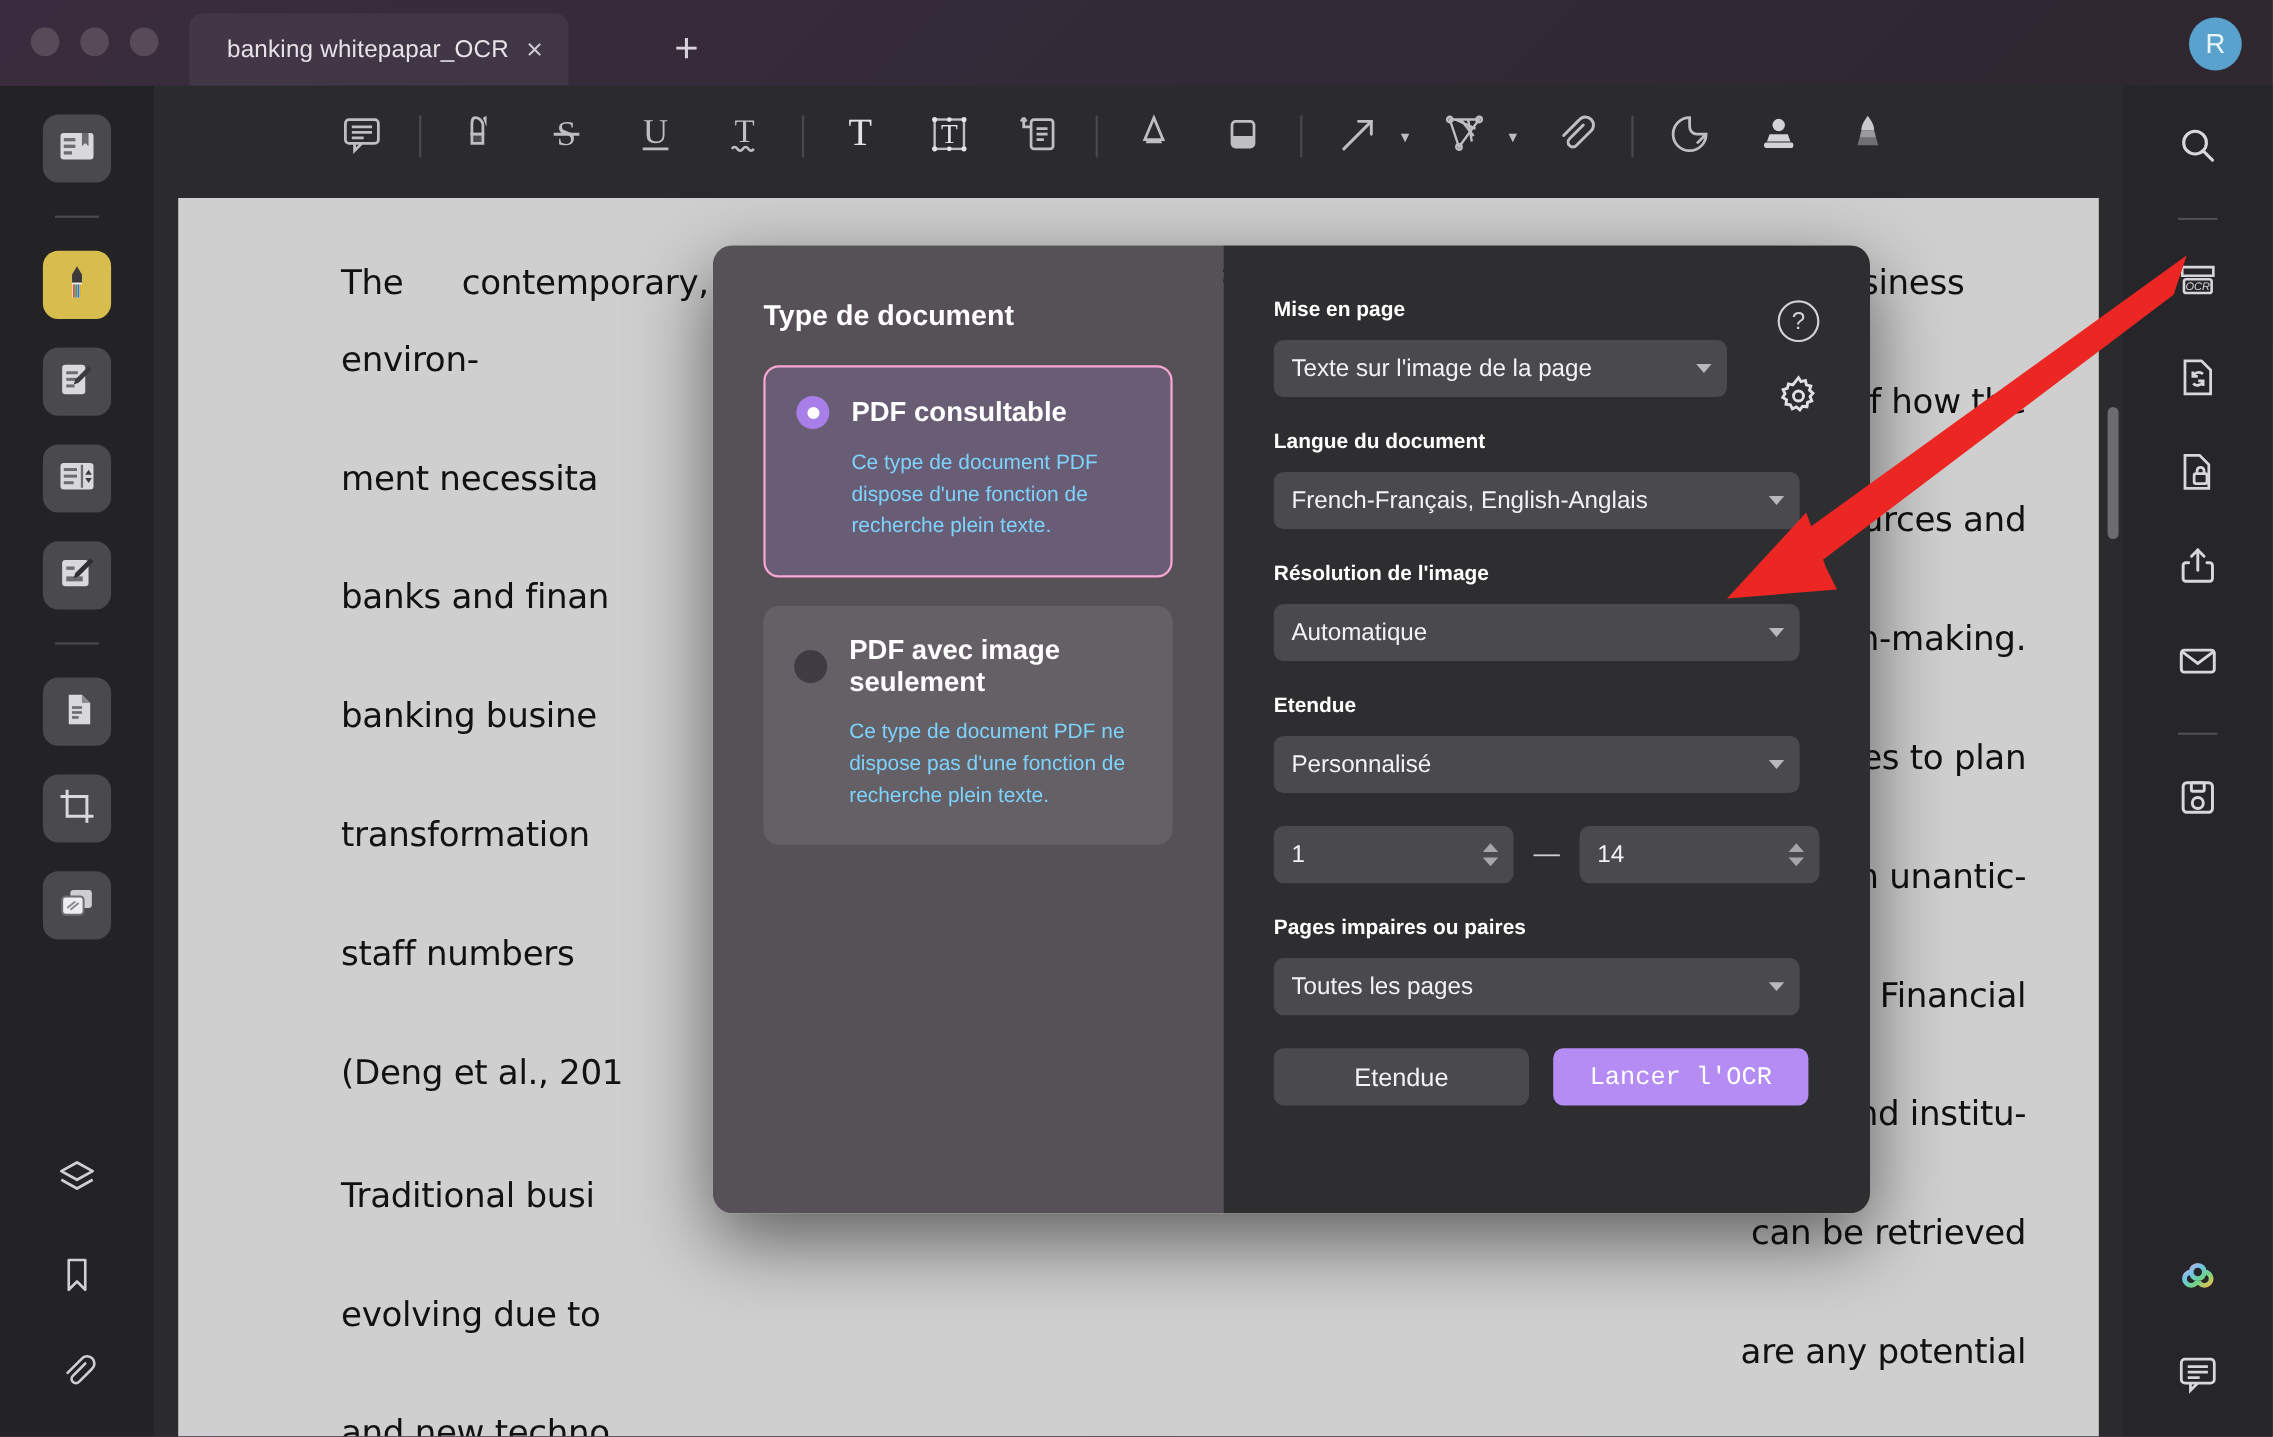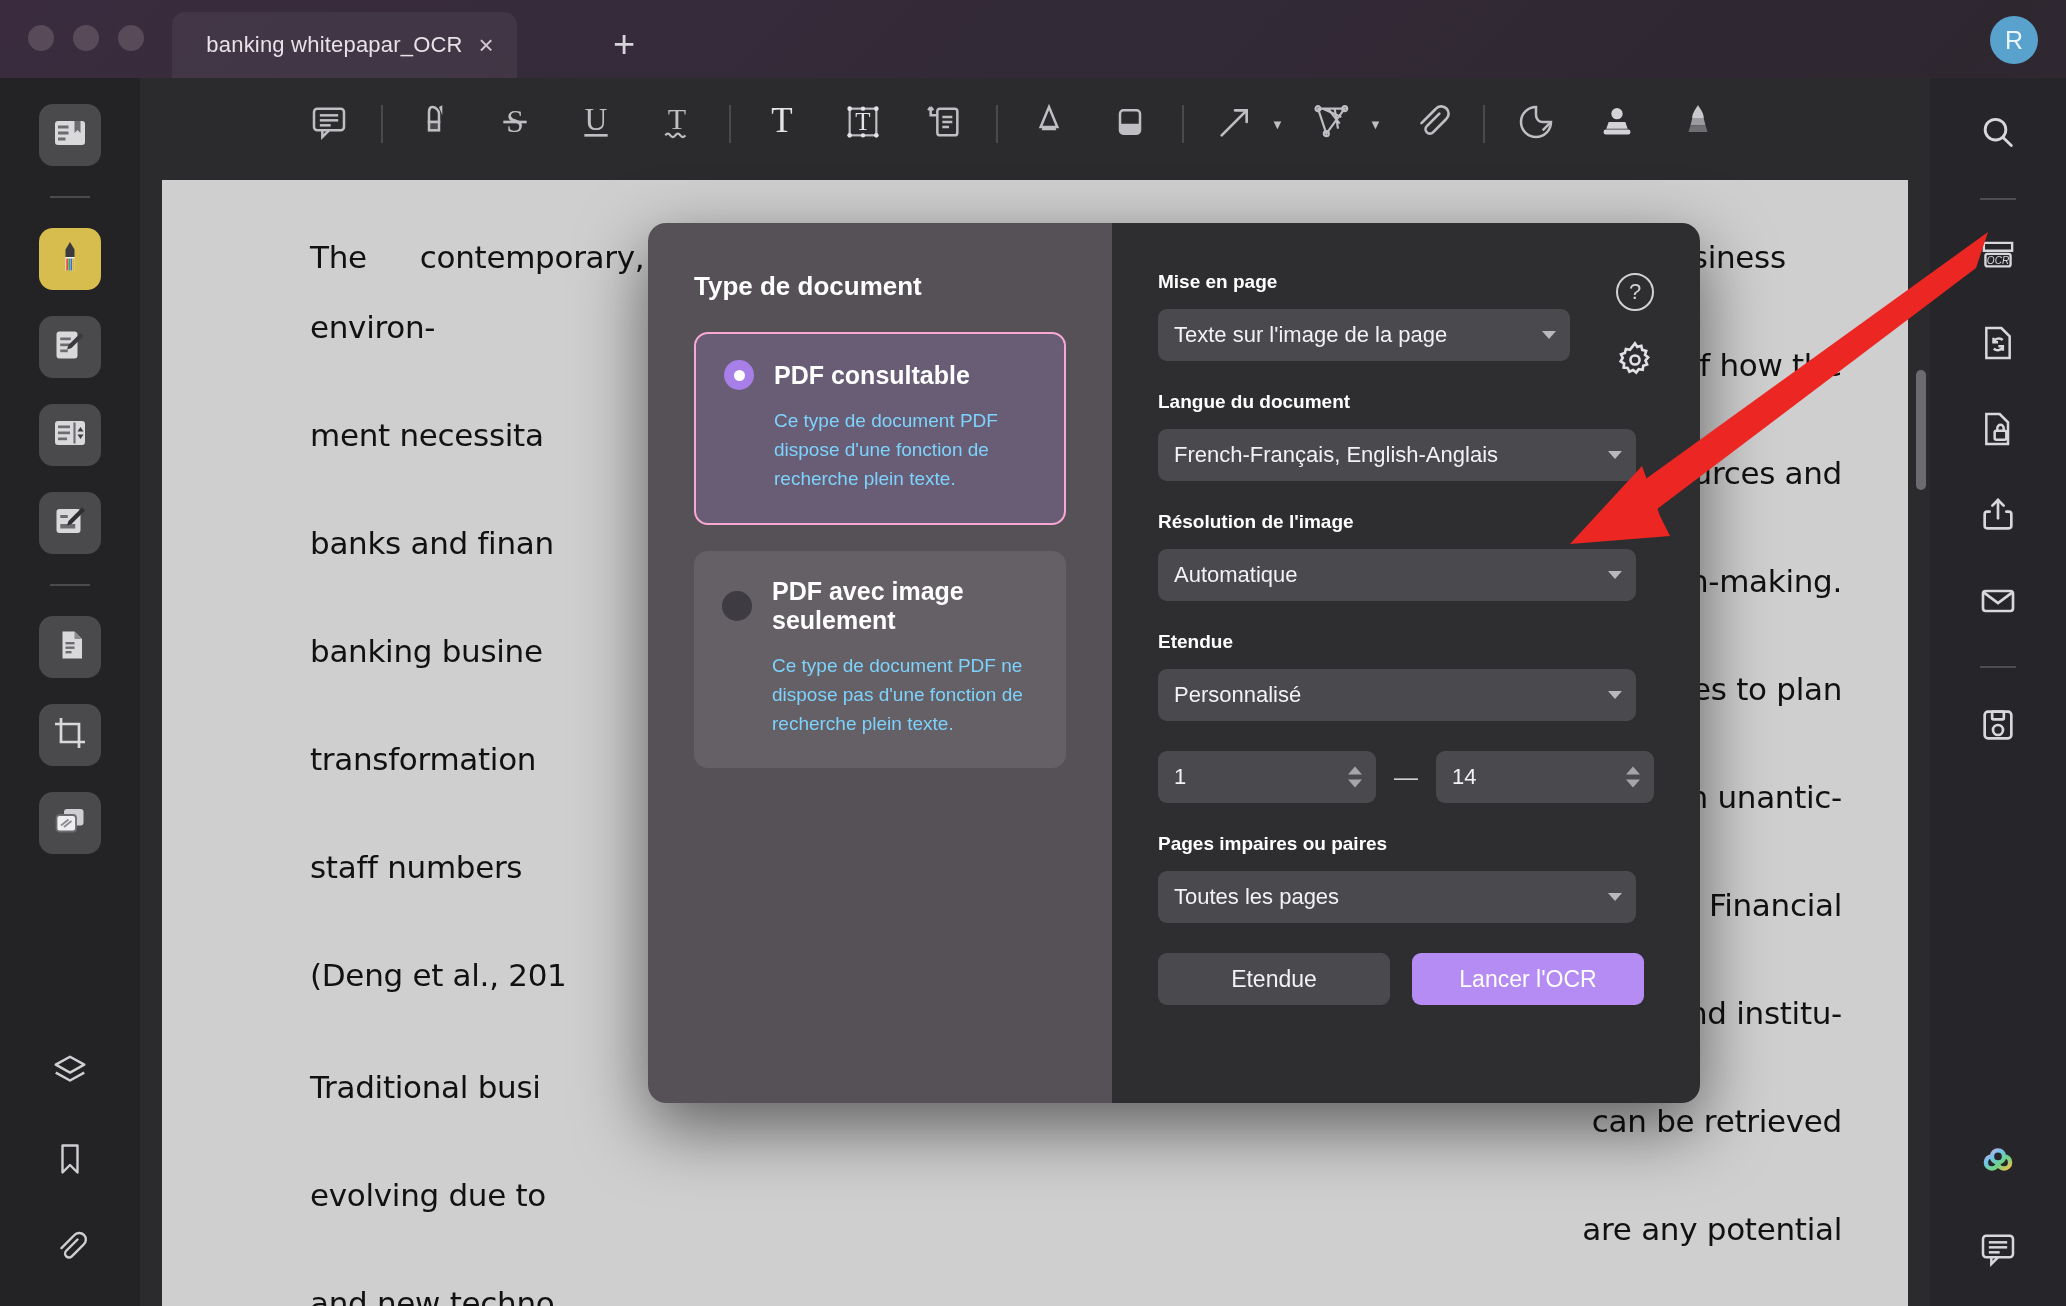--- a/index.html
+++ b/index.html
@@ -246,21 +246,21 @@
   }
   .dash { color: #cfcfd3; font-size: 24px; margin: 0 18px; }
 
   .btn-row { display: flex; gap: 22px; margin-top: 30px; }
   .btn {
     width: 232px; height: 52px; border-radius: 9px;
     display: flex; align-items: center; justify-content: center;
     font-size: 23px;
   }
   .btn.cancel { background: #4a4a4e; color: #f2f2f4; }
-  .btn.primary { background: #b48cf3; color: #ffffff; }
+  .btn.primary { background: #b48cf3; color: #ffffff; font-family: Liberation Mono, monospace; }
 
   
   .arrow-svg {
     position: absolute; left: 1540px; top: 230px;
     width: 450px; height: 320px;
     pointer-events: none;
   }
 </style>
 </head>
 <body>

